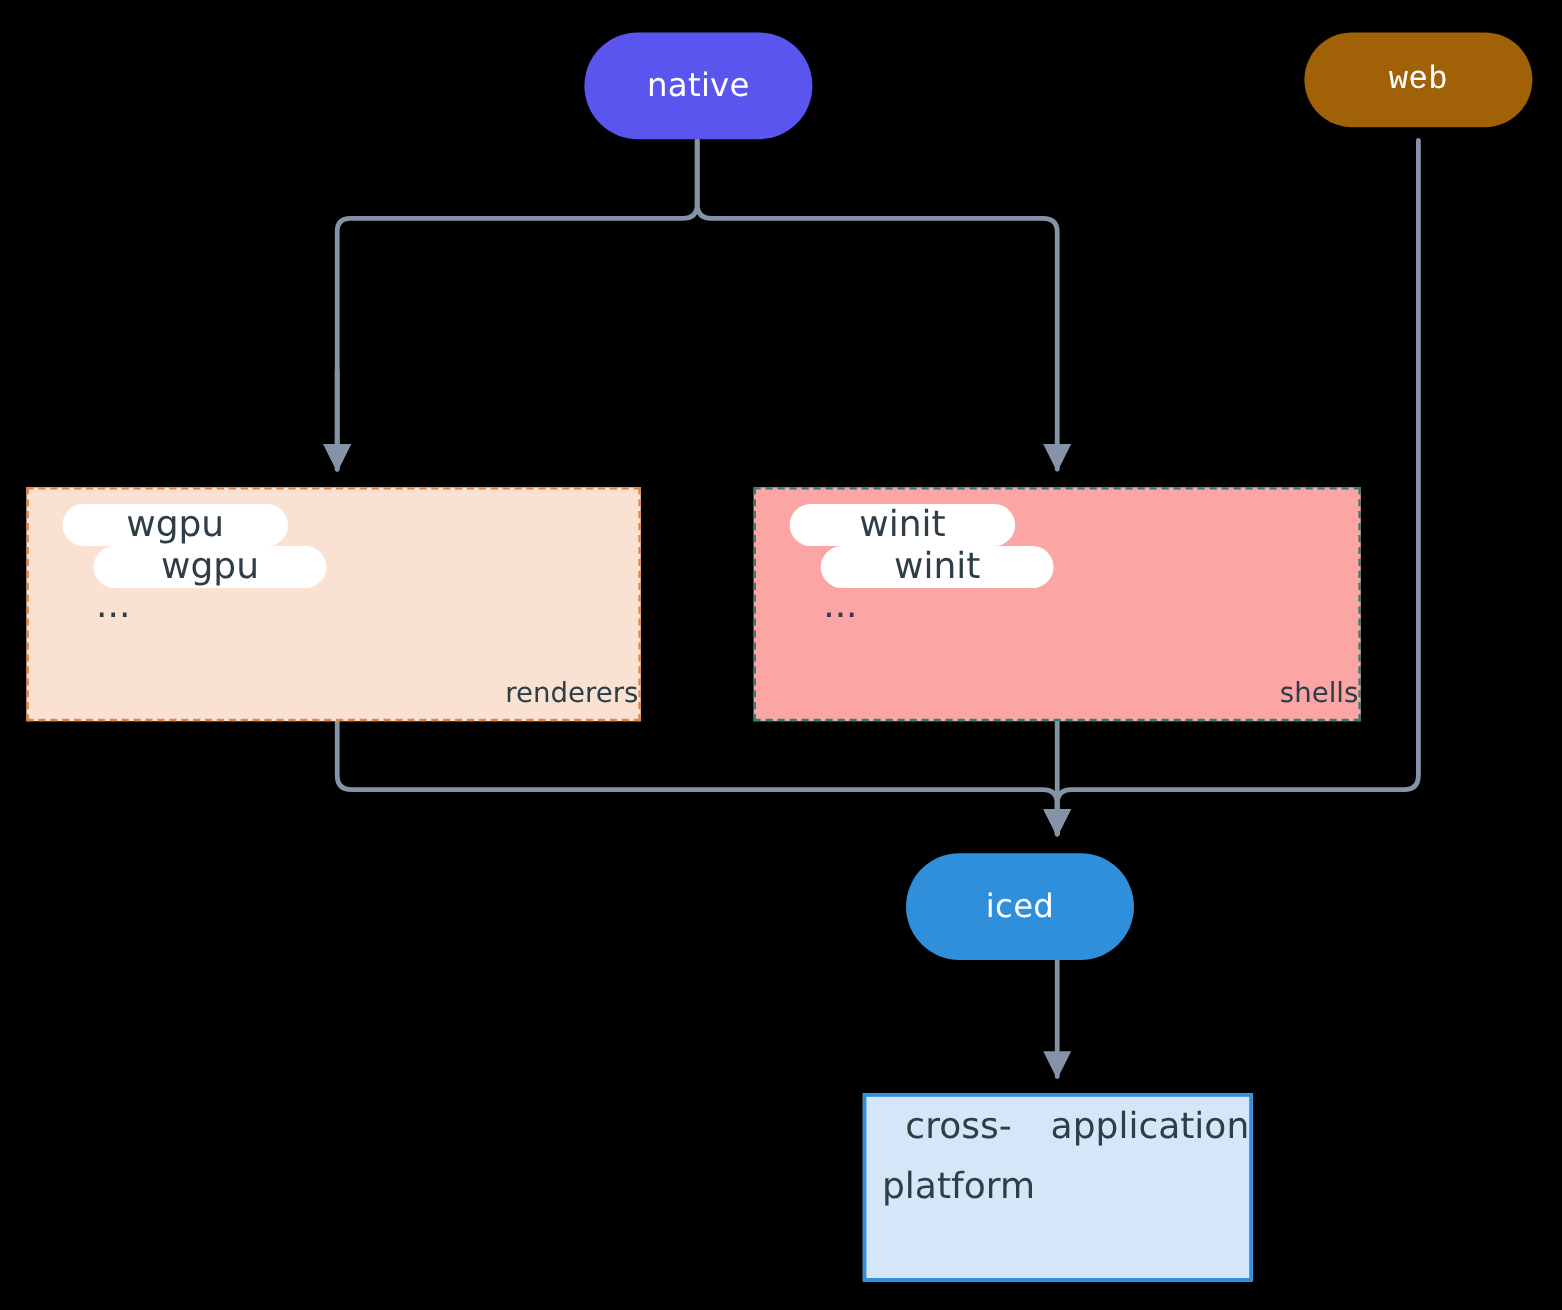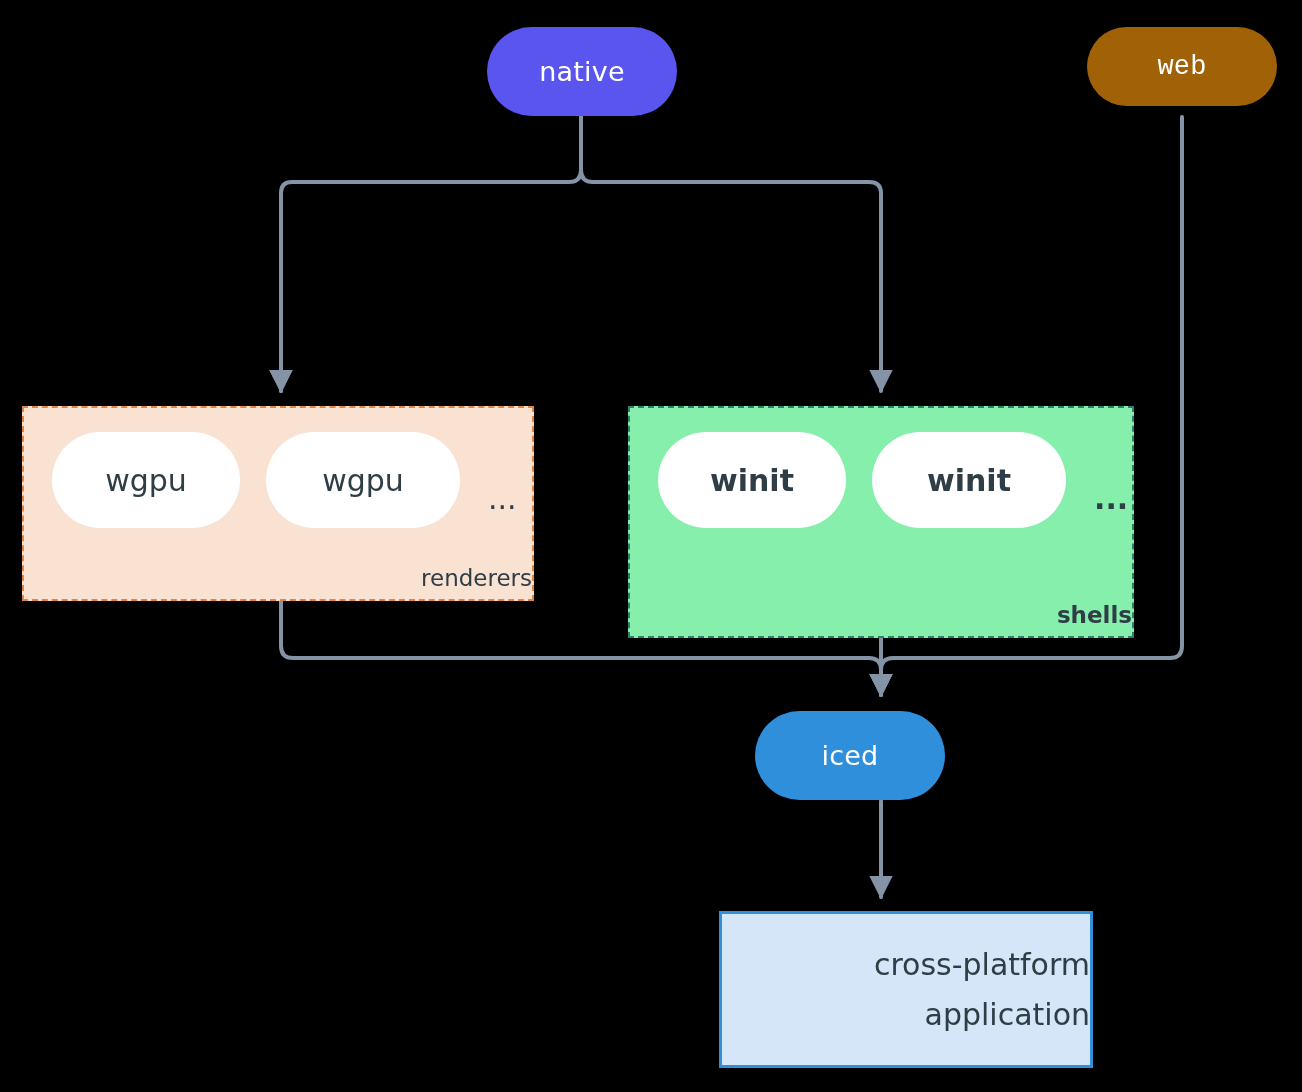--- a/index.html
+++ b/index.html
@@ -59,45 +59,45 @@
   .group {
     position: absolute;
     box-sizing: border-box;
   }
   .group-renderers {
     left: 22px; top: 406px; width: 512px; height: 195px;
     background: #FAE2D3;
     border: 2px dashed #E58340;
   }
   .group-shells {
-    left: 628px; top: 406px; width: 506px; height: 232px;
-    background: #86efac;
+    left: 628px; top: 406px; width: 506px; height: 195px;
+    background: #fca5a5;
     border: 2px dashed #2E8070;
-    font-weight: bold;
   }
   .group-label {
     position: absolute;
     right: 0;
     bottom: 8px;
     font-size: 23px;
     color: #2F3E46;
     white-space: nowrap;
   }
 
   
   .inner-row {
     position: absolute;
     left: 0;
-    top: 24px;
+    top: 12px;
     width: 100%;
     height: 96px;
     display: flex;
-    align-items: flex-end;
+    align-items: flex-start;
     padding-left: 28px;
     box-sizing: border-box;
+    flex-direction: column;
   }
   .inner-pill {
     height: 96px;
     background: #FFFFFF;
     border-radius: 999px;
     display: flex;
     align-items: center;
     justify-content: center;
     color: #2F3E46;
     font-size: 30px;
@@ -110,27 +110,27 @@
     margin-left: 28px;
     color: #2F3E46;
     font-size: 30px;
     line-height: 1;
     padding-bottom: 14px;
   }
 
   
   .rect-node {
     position: absolute;
-    left: 719px; top: 911px; width: 374px; height: 157px;
+    left: 719px; top: 911px; width: 325px; height: 157px;
     background: #D4E6F7;
     border: 3px solid #2F8FDA;
     box-sizing: border-box;
     display: flex;
-    flex-direction: column;
-    align-items: flex-end;
+    flex-direction: row;
+    align-items: flex-start;
     justify-content: center;
     color: #2F3E46;
     font-size: 30px;
     line-height: 1.65;
     text-align: center;
   }
 </style>
 </head>
 <body>
 

